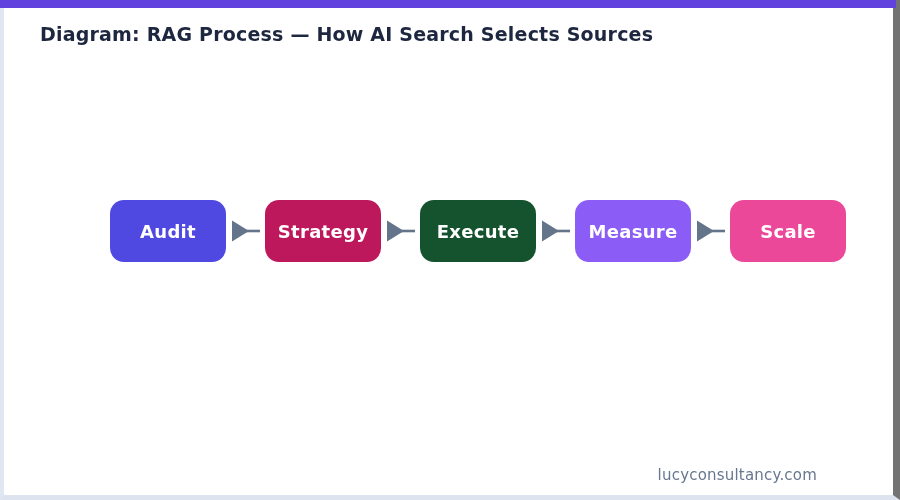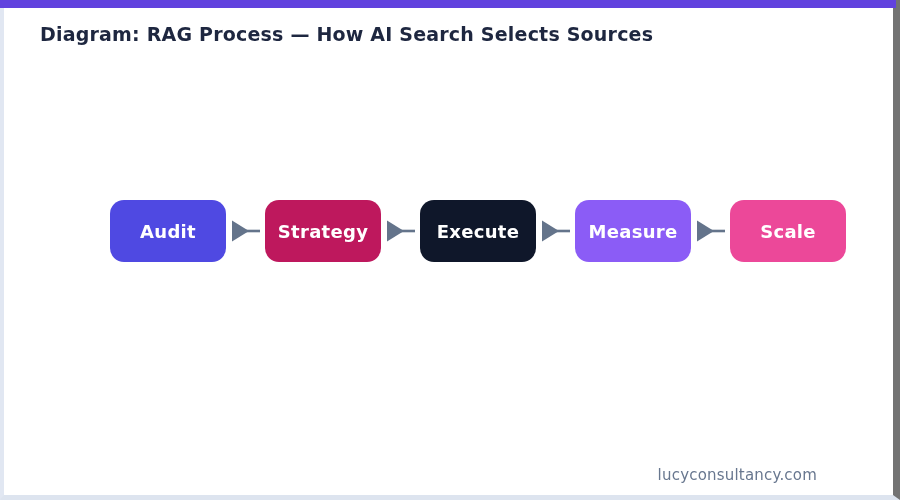--- a/index.html
+++ b/index.html
@@ -107,21 +107,21 @@
       <span class="node-label">Strategy</span>
     </div>
 
     <div class="arrow-slot" style="color: rgb(100, 116, 139);">
       <svg width="28" height="24" viewBox="0 0 28 24" aria-hidden="true">
         <polygon points="0,1.5 0,22.5 17,12" fill="currentColor"></polygon>
         <rect x="14" y="10.7" width="14" height="2.6" fill="currentColor"></rect>
       </svg>
     </div>
 
-    <div class="flow-node" style="background: #0f172a;">
+    <div class="flow-node" style="background: #14532d;">
       <span class="node-label">Execute</span>
     </div>
 
     <div class="arrow-slot" style="color: rgb(100, 116, 139);">
       <svg width="28" height="24" viewBox="0 0 28 24" aria-hidden="true">
         <polygon points="0,1.5 0,22.5 17,12" fill="currentColor"></polygon>
         <rect x="14" y="10.7" width="14" height="2.6" fill="currentColor"></rect>
       </svg>
     </div>
 

